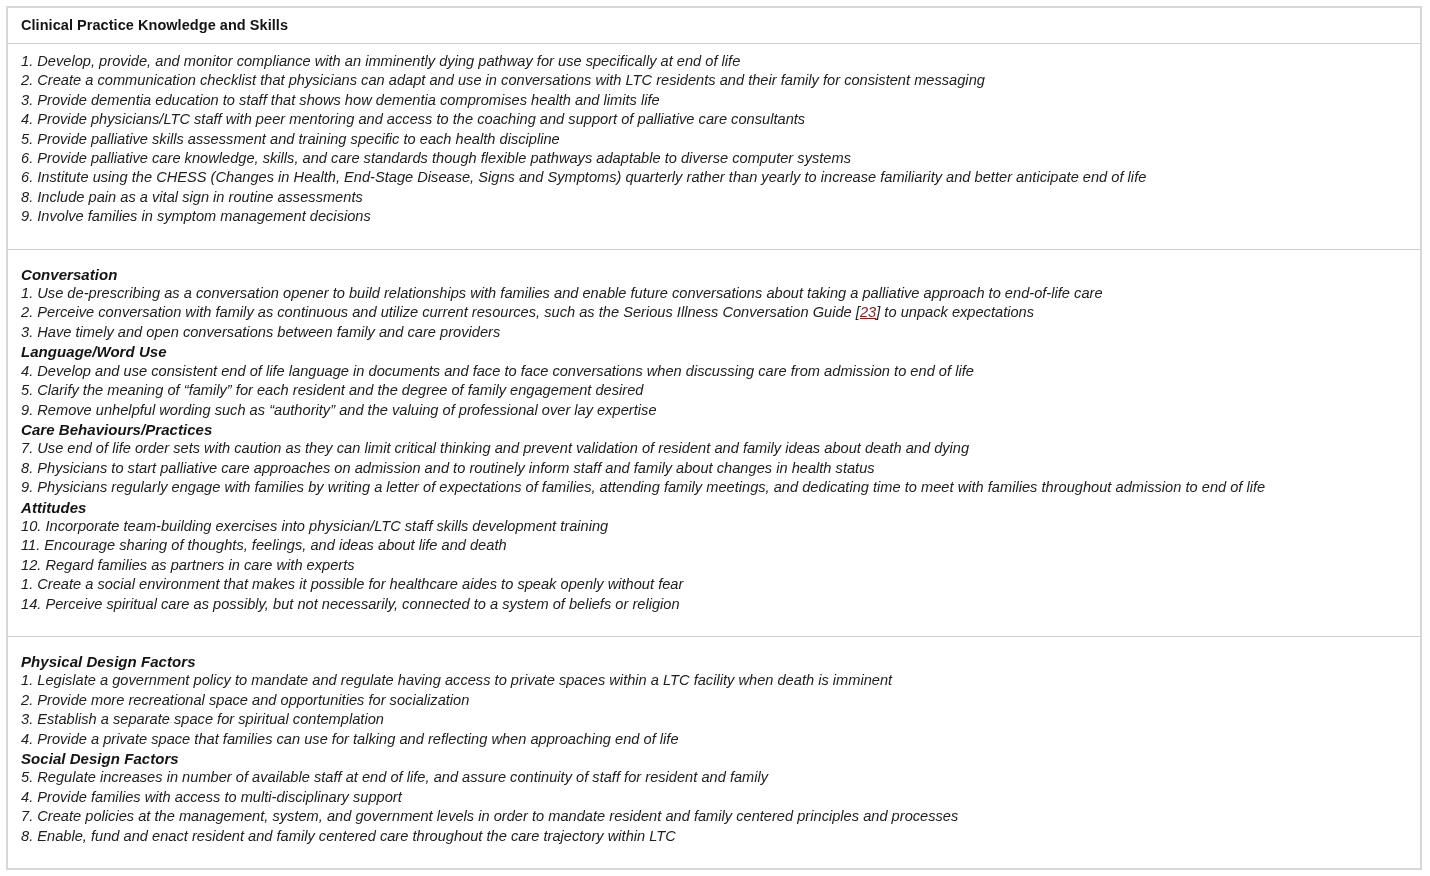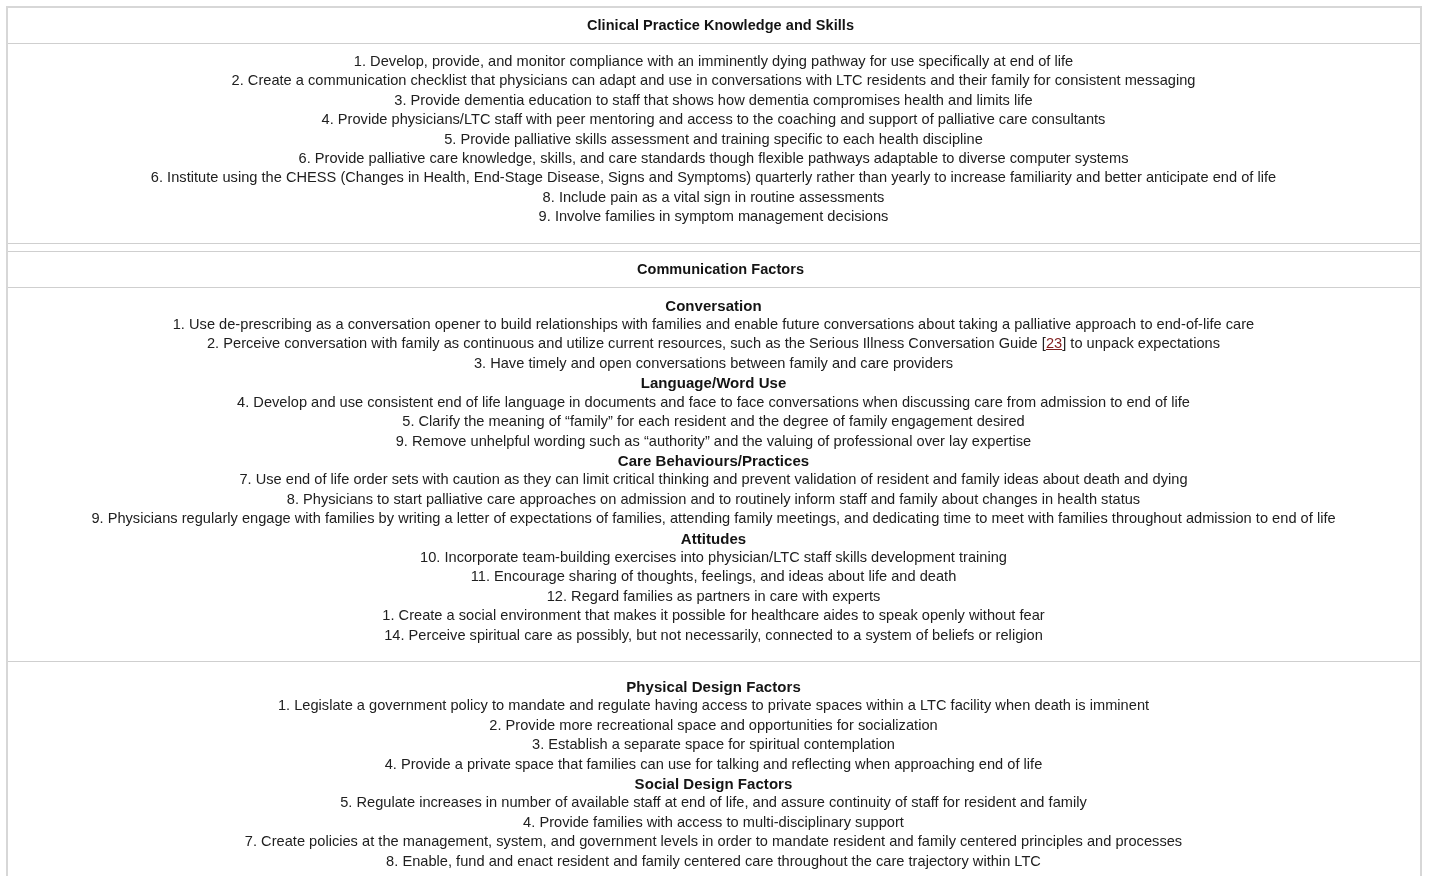--- a/index.html
+++ b/index.html
@@ -14,21 +14,20 @@
     font-family: "Liberation Sans", sans-serif;
     color: #1a1a1a;
     overflow: hidden;
   }
 
   #table-wrap {
     width: 1430px;
     height: 876px;
     padding: 6px 8px 6px 6px;
     background: #ffffff;
-    text-align: center;
   }
 
   .rec-table {
     width: 1416px;
     border-collapse: separate;
     border-spacing: 0;
     border-left: 2px solid #d7d7d7;
     border-top: 2px solid #d7d7d7;
     border-right: 2px solid #d7d7d7;
     border-bottom: 2px solid #d7d7d7;
@@ -45,23 +44,24 @@
   }
   .section-title {
     font-size: 14.5px;
     font-weight: bold;
     line-height: 17px;
     color: #141414;
     letter-spacing: 0.05px;
   }
 
   .section-body-row > td {
-    padding: 8px 14px 16px 13px;
+    padding: 8px 14px 22px 13px;
     border-bottom: 1px solid #cfcfcf;
     background: #ffffff;
+    font-style: italic;
   }
   .section-body-row.last > td {
     border-bottom: none;
   }
 
   .spacer-row > td {
     height: 7px;
     padding: 0;
     background: #ffffff;
     border: none;
@@ -114,25 +114,20 @@
               <div class="item-line">6. Provide palliative care knowledge, skills, and care standards though flexible pathways adaptable to diverse computer systems</div>
               <div class="item-line">6. Institute using the CHESS (Changes in Health, End-Stage Disease, Signs and Symptoms) quarterly rather than yearly to increase familiarity and better anticipate end of life</div>
               <div class="item-line">8. Include pain as a vital sign in routine assessments</div>
               <div class="item-line">9. Involve families in symptom management decisions</div>
             </div>
           </td>
         </tr>
         <tr class="spacer-row">
           <td></td>
         </tr>
-        <tr class="section-header-row spaced">
-          <td>
-            <div class="section-title">Communication Factors</div>
-          </td>
-        </tr>
         <tr class="section-body-row">
           <td>
             <div class="item-block">
               <div class="sub-head">Conversation</div>
               <div class="item-line">1. Use de-prescribing as a conversation opener to build relationships with families and enable future conversations about taking a palliative approach to end-of-life care</div>
               <div class="item-line"><span>2. Perceive conversation with family as continuous and utilize current resources, such as the Serious Illness Conversation Guide [</span><a class="ref-link" href="#">23</a><span>] to unpack expectations</span></div>
               <div class="item-line">3. Have timely and open conversations between family and care providers</div>
             </div>
             <div class="item-block">
               <div class="sub-head">Language/Word Use</div>

